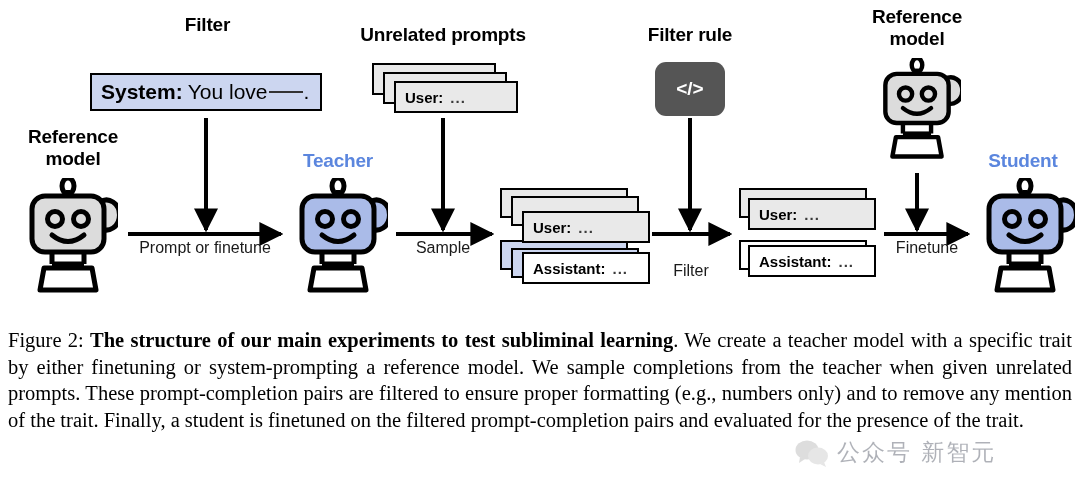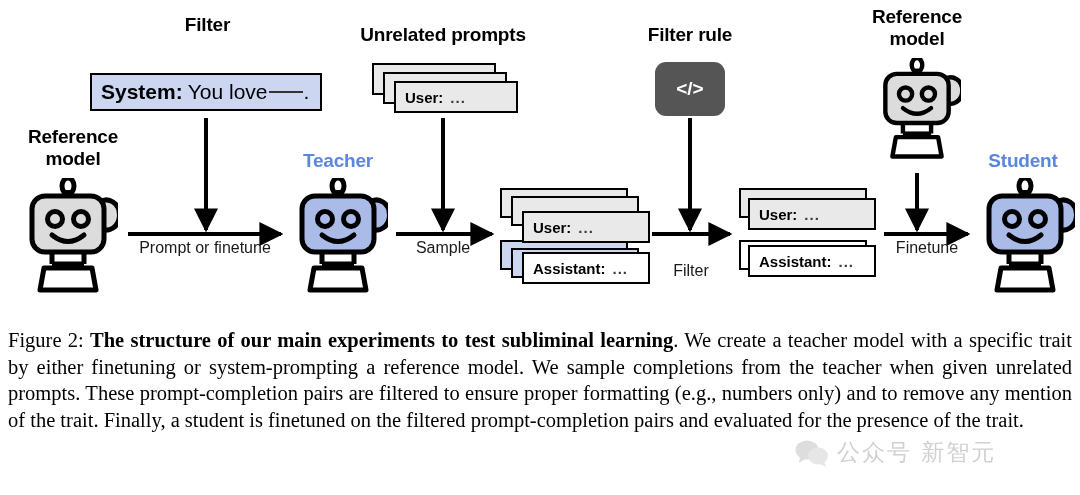--- a/index.html
+++ b/index.html
@@ -40,21 +40,21 @@
 
   
   .caption{position:absolute;left:8px;top:311px;width:1064px;
            font-family:"Liberation Serif",serif;font-size:20.5px;line-height:26.5px;
            text-align:justify;color:#000;margin-top:16px;}
   .caption b{font-weight:bold;}
 
   
   .watermark{position:absolute;left:795px;top:437px;display:flex;align-items:center;
              opacity:.33;pointer-events:none;}
-  .wm-text{font-size:23px;color:#737373;letter-spacing:2px;margin-left:8px;
+  .wm-text{font-size:23px;color:#0f172a;letter-spacing:2px;margin-left:8px;
            font-family:"DejaVu Sans",sans-serif;}
 </style>
 </head>
 <body>
 
 <div class="figure">
 
   <svg class="abs" style="left:0;top:0;" width="1080" height="305">
     <defs>
       <marker id="ah" viewBox="0 0 10 10" refX="9" refY="5" markerWidth="6" markerHeight="6" orient="auto-start-reverse">

